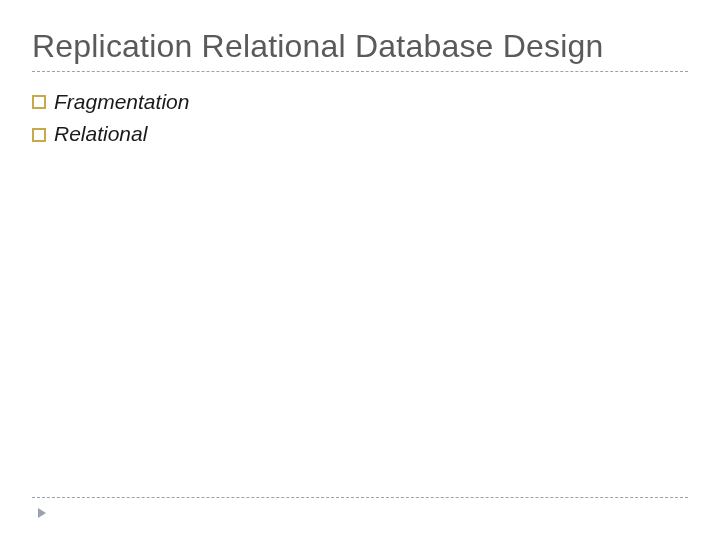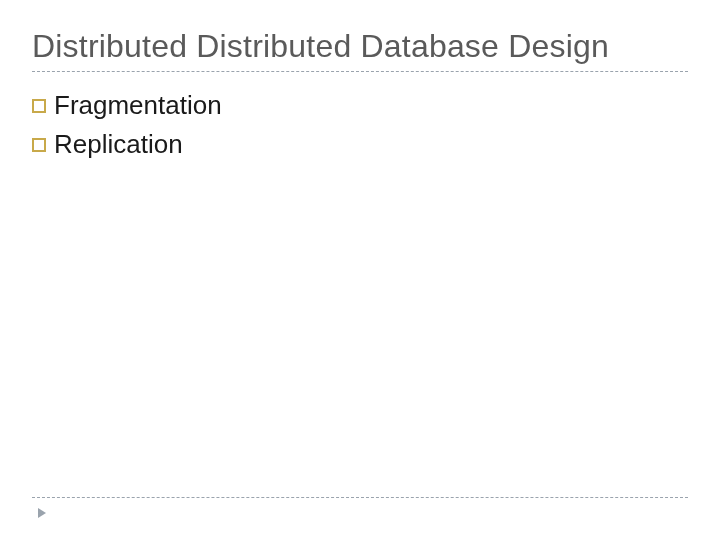--- a/index.html
+++ b/index.html
@@ -44,22 +44,23 @@
   }
   .bullet-box {
     width: 14px;
     height: 14px;
     border: 2px solid #c8a94a;
     box-sizing: border-box;
     flex: 0 0 auto;
   }
   .bullet-text {
     color: #1a1a1a;
-    font-size: 26px;
+    font-size: 21px;
     line-height: 1.35;
+    font-style: italic;
   }
   .footer-divider {
     position: absolute;
     left: 32px;
     right: 32px;
     bottom: 42px;
     border: none;
     border-top: 1px dashed #9aa3ad;
     height: 0;
     margin: 0;
@@ -72,27 +73,27 @@
     height: 0;
     border-top: 5px solid transparent;
     border-bottom: 5px solid transparent;
     border-left: 8px solid #9aa3ad;
   }
 </style>
 </head>
 <body>
 
 <div class="slide">
-  <h1 class="title">Distributed Distributed Database Design</h1>
+  <h1 class="title">Replication Relational Database Design</h1>
   <hr class="title-divider">
   <ul class="bullets">
     <li>
       <span class="bullet-box"></span>
       <span class="bullet-text">Fragmentation</span>
     </li>
     <li>
       <span class="bullet-box"></span>
-      <span class="bullet-text">Replication</span>
+      <span class="bullet-text">Relational</span>
     </li>
   </ul>
   <hr class="footer-divider">
   <div class="footer-marker"></div>
 </div>
 
 </body></html>

